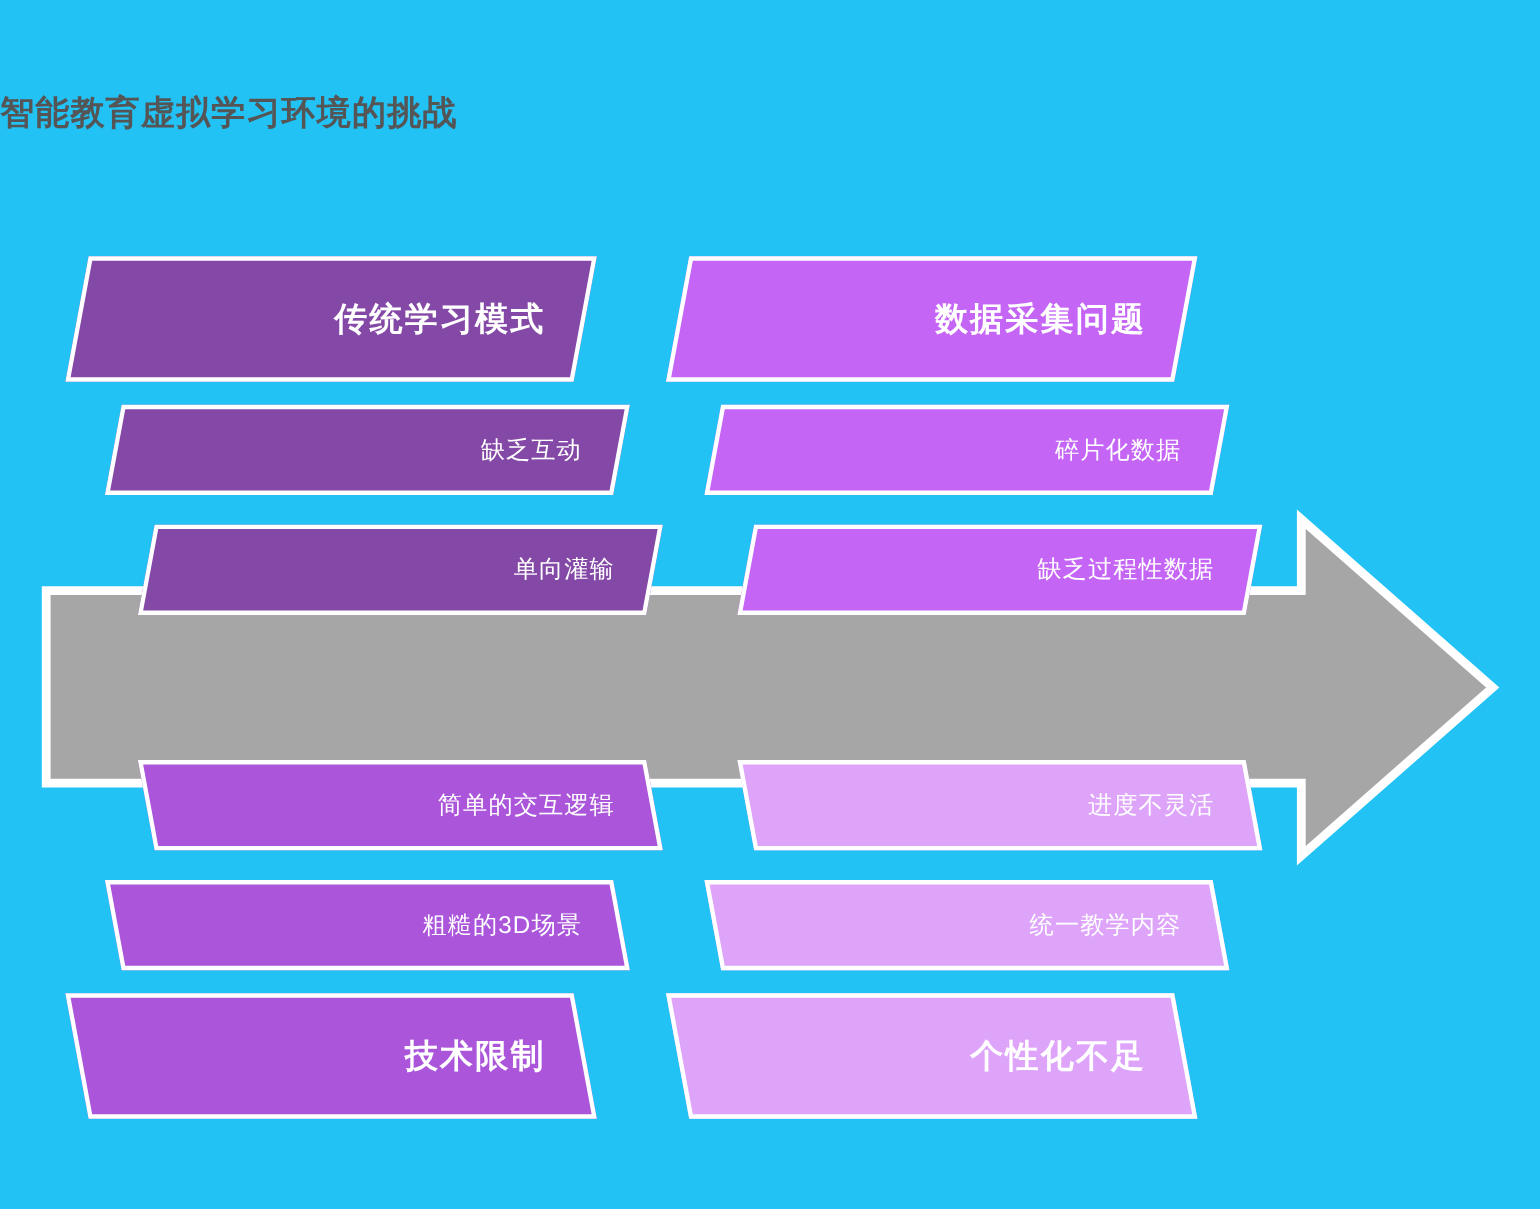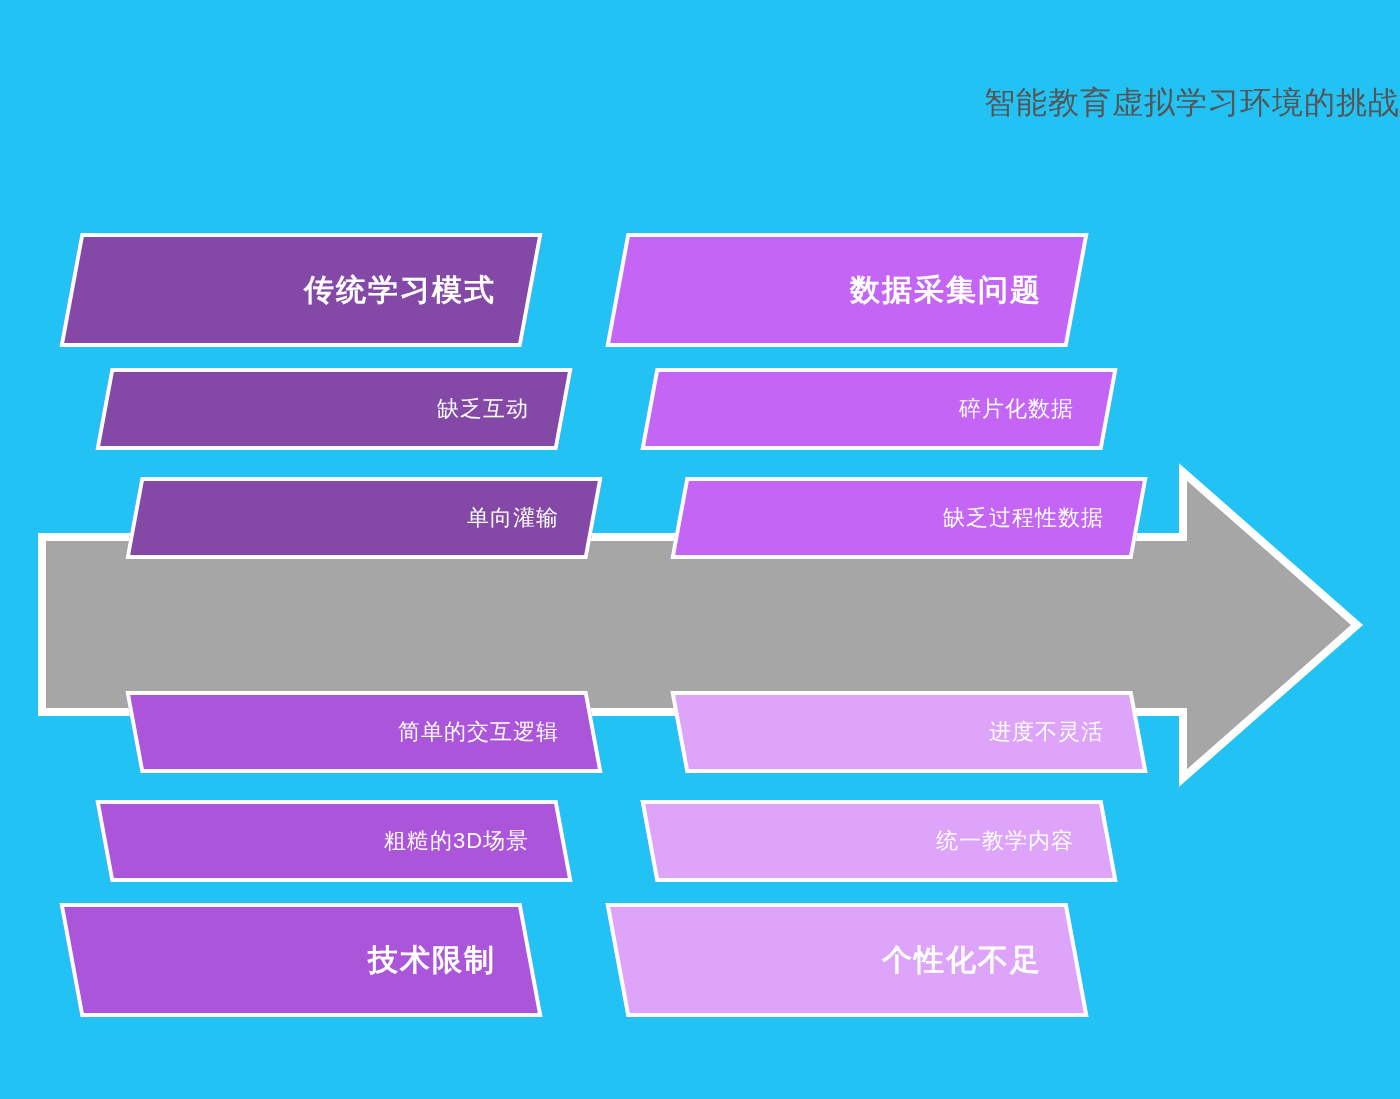--- a/index.html
+++ b/index.html
@@ -9,22 +9,22 @@
     background:#22c2f5;
     font-family:"Liberation Sans","DejaVu Sans",sans-serif;
     overflow:hidden;
     position:relative;
   }
   #stage{position:relative;width:1400px;height:1099px;}
 
   
   .title{
     position:absolute;left:0;top:82px;width:1400px;
-    text-align:right;
-    font-size:31px;font-weight:normal;color:#555556;
+    text-align:left;
+    font-size:31px;font-weight:bold;color:#555556;
     letter-spacing:1px;
     user-select:none;
   }
 
   
   .arrow-layer{position:absolute;left:0;top:0;width:1400px;height:1099px;}
   .arrow-label{
     position:absolute;
     left:700px;top:598px;width:560px;
     text-align:center;

